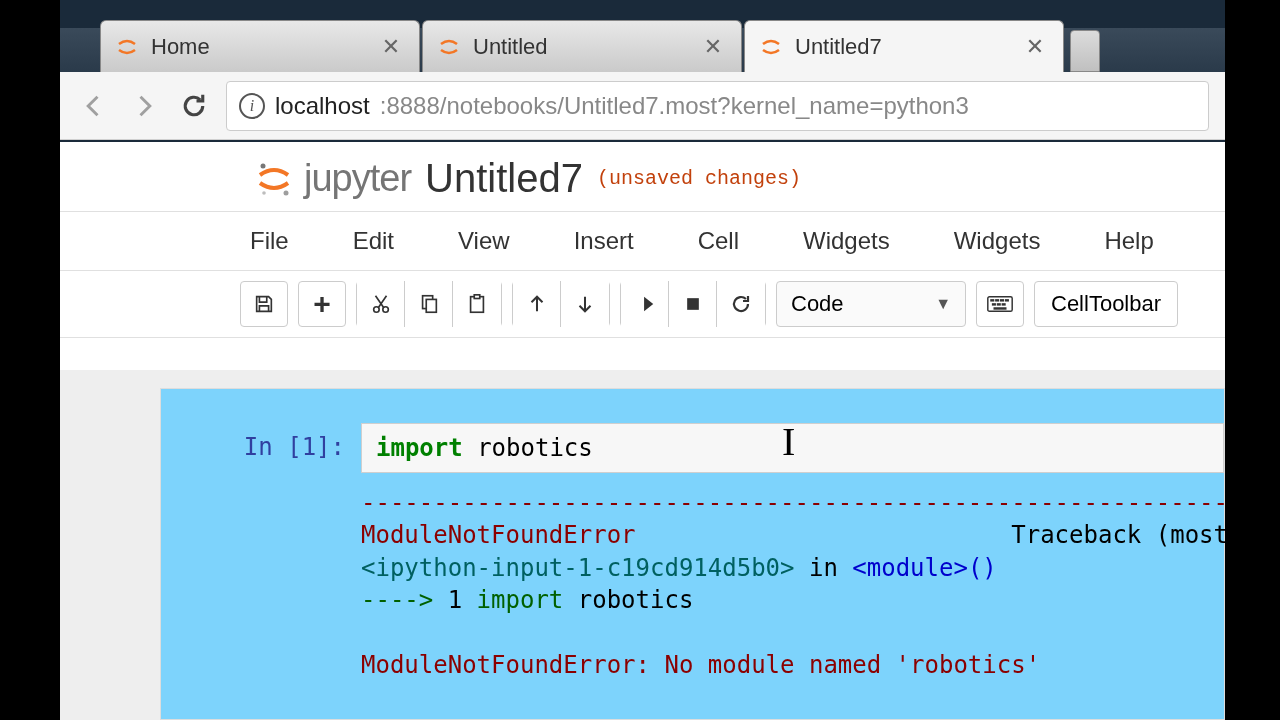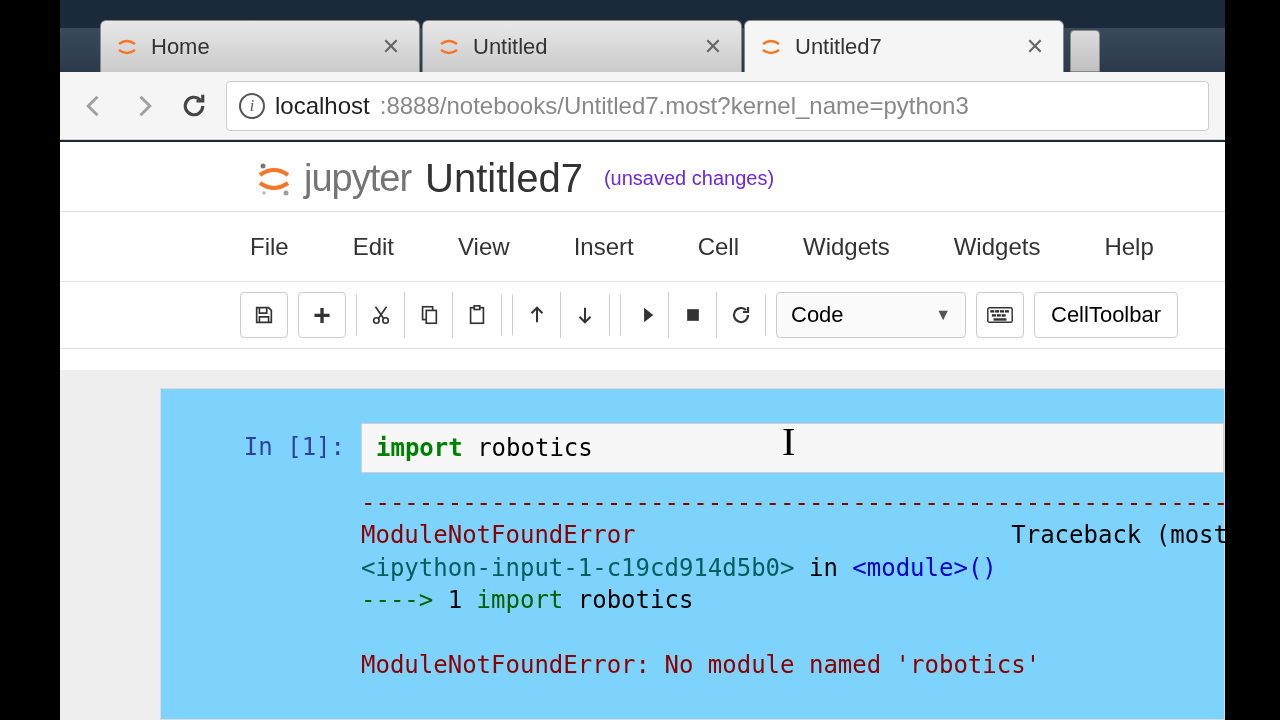--- a/index.html
+++ b/index.html
@@ -133,30 +133,30 @@
     letter-spacing: -1px;
   }
   .jupyter-logo .mark {
     width: 40px; height: 40px;
   }
   .nb-title {
     font-size: 40px;
     color: #333;
     margin-left: 14px;
   }
-  .nb-subtitle { font-size: 20px; color: #6d28d9; margin-left: 21px; }
+  .nb-subtitle { font-size: 20px; color: #c2410c; margin-left: 14px; font-family: Liberation Mono, monospace; }
   .menubar {
     border-top: 1px solid #e0e0e0;
     border-bottom: 1px solid #e0e0e0;
     padding: 0 0 0 180px;
     display: flex;
     gap: 44px;
     font-size: 24px;
     color: #333;
-    height: 71px;
+    height: 60px;
     align-items: center;
   }
   .menubar > div { padding: 6px 10px; }
   .toolbar {
     padding: 10px 0 10px 180px;
     display: flex;
     gap: 10px;
     align-items: center;
     border-bottom: 1px solid #e0e0e0;
   }

